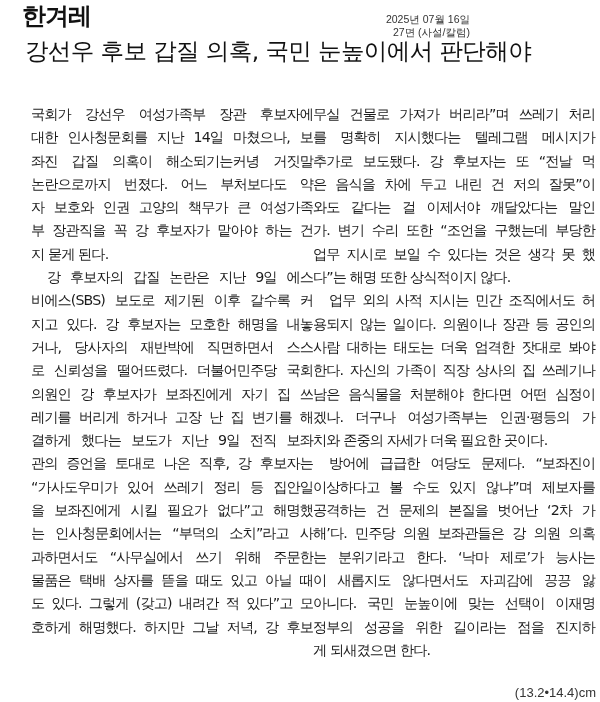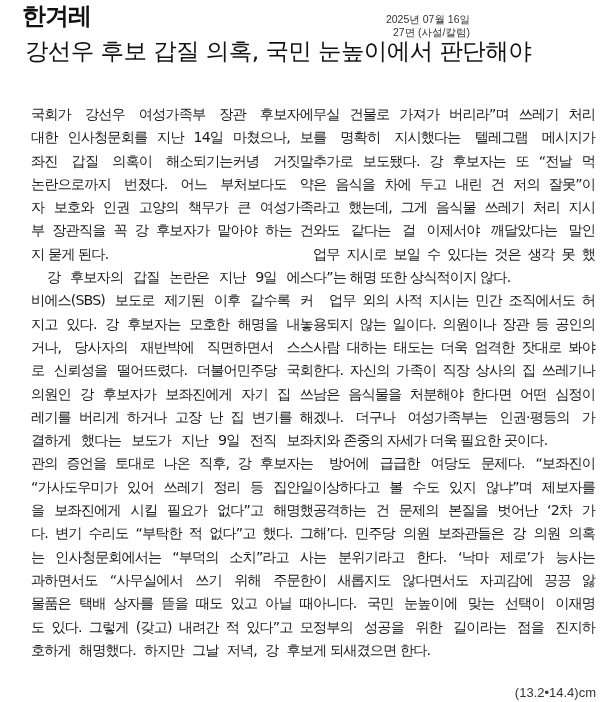--- a/index.html
+++ b/index.html
@@ -123,34 +123,33 @@
       <span class="line">비에스(SBS) 보도로 제기된 이후 갈수록 커</span>
       <span class="line">지고 있다. 강 후보자는 모호한 해명을 내놓</span>
       <span class="line">거나, 당사자의 재반박에 직면하면서 스스</span>
       <span class="line">로 신뢰성을 떨어뜨렸다. 더불어민주당 국회</span>
       <span class="line">의원인 강 후보자가 보좌진에게 자기 집 쓰</span>
       <span class="line">레기를 버리게 하거나 고장 난 집 변기를 해</span>
       <span class="line">결하게 했다는 보도가 지난 9일 전직 보좌</span>
       <span class="line">관의 증언을 토대로 나온 직후, 강 후보자는</span>
       <span class="line">“가사도우미가 있어 쓰레기 정리 등 집안일</span>
       <span class="line">을 보좌진에게 시킬 필요가 없다”고 해명했</span>
-      <span class="line">다. 변기 수리도 “부탁한 적 없다”고 했다. 그</span>
       <span class="line">는 인사청문회에서는 “부덕의 소치”라고 사</span>
       <span class="line">과하면서도 “사무실에서 쓰기 위해 주문한</span>
       <span class="line">물품은 택배 상자를 뜯을 때도 있고 아닐 때</span>
       <span class="line">도 있다. 그렇게 (갖고) 내려간 적 있다”고 모</span>
       <span class="line">호하게 해명했다. 하지만 그날 저녁, 강 후보</span>
     </div>
   <div class="col" id="col-right">
       <span class="line">무실 건물로 가져가 버리라”며 쓰레기 처리</span>
       <span class="line">를 명확히 지시했다는 텔레그램 메시지가</span>
       <span class="line">추가로 보도됐다. 강 후보자는 또 “전날 먹</span>
       <span class="line">은 음식을 차에 두고 내린 건 저의 잘못”이</span>
-      <span class="line">라고 했는데, 그게 음식물 쓰레기 처리 지시</span>
       <span class="line">와도 같다는 걸 이제서야 깨달았다는 말인</span>
+      <span class="line">가. 변기 수리 또한 “조언을 구했는데 부당한</span>
       <span class="line">업무 지시로 보일 수 있다는 것은 생각 못 했</span>
       <span class="line last">다”는 해명 또한 상식적이지 않다.</span>
       <span class="line indent">업무 외의 사적 지시는 민간 조직에서도 허</span>
       <span class="line">용되지 않는 일이다. 의원이나 장관 등 공인의</span>
       <span class="line">사람 대하는 태도는 더욱 엄격한 잣대로 봐야</span>
       <span class="line">한다. 자신의 가족이 직장 상사의 집 쓰레기나</span>
       <span class="line">남은 음식물을 처분해야 한다면 어떤 심정이</span>
       <span class="line">겠나. 더구나 여성가족부는 인권·평등의 가</span>
       <span class="line last">치와 존중의 자세가 더욱 필요한 곳이다.</span>
       <span class="line indent">방어에 급급한 여당도 문제다. “보좌진이</span>

